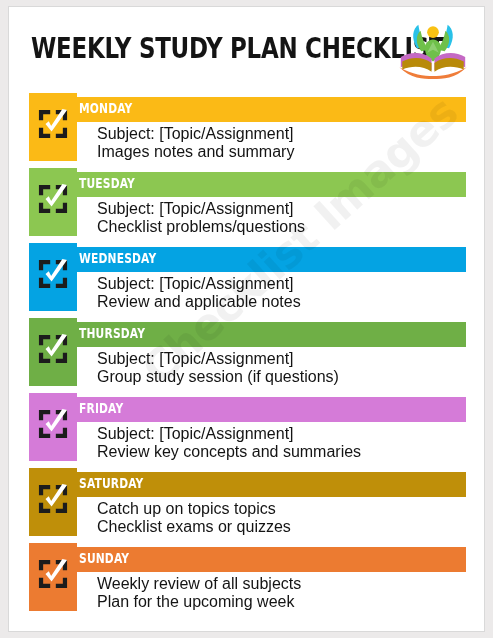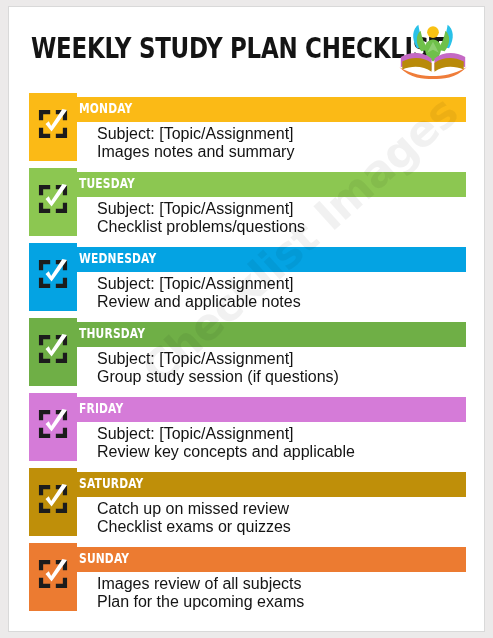--- a/index.html
+++ b/index.html
@@ -200,46 +200,46 @@
         <div class="bar" style="background: rgb(213, 123, 216);"></div>
         <div class="swatch" style="background: rgb(213, 123, 216);">
           <svg class="checkbox-icon" viewBox="0 0 32 32">
             <path d="M1 1 H13 V5.5 H5.5 V12 H1 Z M31 1 H19 V5.5 H26.5 V12 H31 Z M1 31 H13 V26.5 H5.5 V20 H1 Z M31 31 H19 V26.5 H26.5 V20 H31 Z" fill="#1c1c1c"></path>
             <path d="M8 16 L14.5 24 L31 1 L26 0 L14 18 L11.5 13 Z" fill="#ffffff"></path>
           </svg>
         </div>
         <div class="day-label">FRIDAY</div>
         <div class="lines">
           <div class="line">Subject: [Topic/Assignment]</div>
-          <div class="line">Review key concepts and applicable</div>
+          <div class="line">Review key concepts and summaries</div>
         </div>
       </div>
       <div class="row" style="top: 461px;">
         <div class="bar" style="background: rgb(191, 143, 9);"></div>
         <div class="swatch" style="background: rgb(191, 143, 9);">
           <svg class="checkbox-icon" viewBox="0 0 32 32">
             <path d="M1 1 H13 V5.5 H5.5 V12 H1 Z M31 1 H19 V5.5 H26.5 V12 H31 Z M1 31 H13 V26.5 H5.5 V20 H1 Z M31 31 H19 V26.5 H26.5 V20 H31 Z" fill="#1c1c1c"></path>
             <path d="M8 16 L14.5 24 L31 1 L26 0 L14 18 L11.5 13 Z" fill="#ffffff"></path>
           </svg>
         </div>
         <div class="day-label">SATURDAY</div>
         <div class="lines">
-          <div class="line">Catch up on missed review</div>
+          <div class="line">Catch up on topics topics</div>
           <div class="line">Checklist exams or quizzes</div>
         </div>
       </div>
       <div class="row" style="top: 536px;">
         <div class="bar" style="background: rgb(236, 123, 49);"></div>
         <div class="swatch" style="background: rgb(236, 123, 49);">
           <svg class="checkbox-icon" viewBox="0 0 32 32">
             <path d="M1 1 H13 V5.5 H5.5 V12 H1 Z M31 1 H19 V5.5 H26.5 V12 H31 Z M1 31 H13 V26.5 H5.5 V20 H1 Z M31 31 H19 V26.5 H26.5 V20 H31 Z" fill="#1c1c1c"></path>
             <path d="M8 16 L14.5 24 L31 1 L26 0 L14 18 L11.5 13 Z" fill="#ffffff"></path>
           </svg>
         </div>
         <div class="day-label">SUNDAY</div>
         <div class="lines">
-          <div class="line">Images review of all subjects</div>
-          <div class="line">Plan for the upcoming exams</div>
+          <div class="line">Weekly review of all subjects</div>
+          <div class="line">Plan for the upcoming week</div>
         </div>
       </div>
     </div>
 
 </div>
 
 </body></html>

